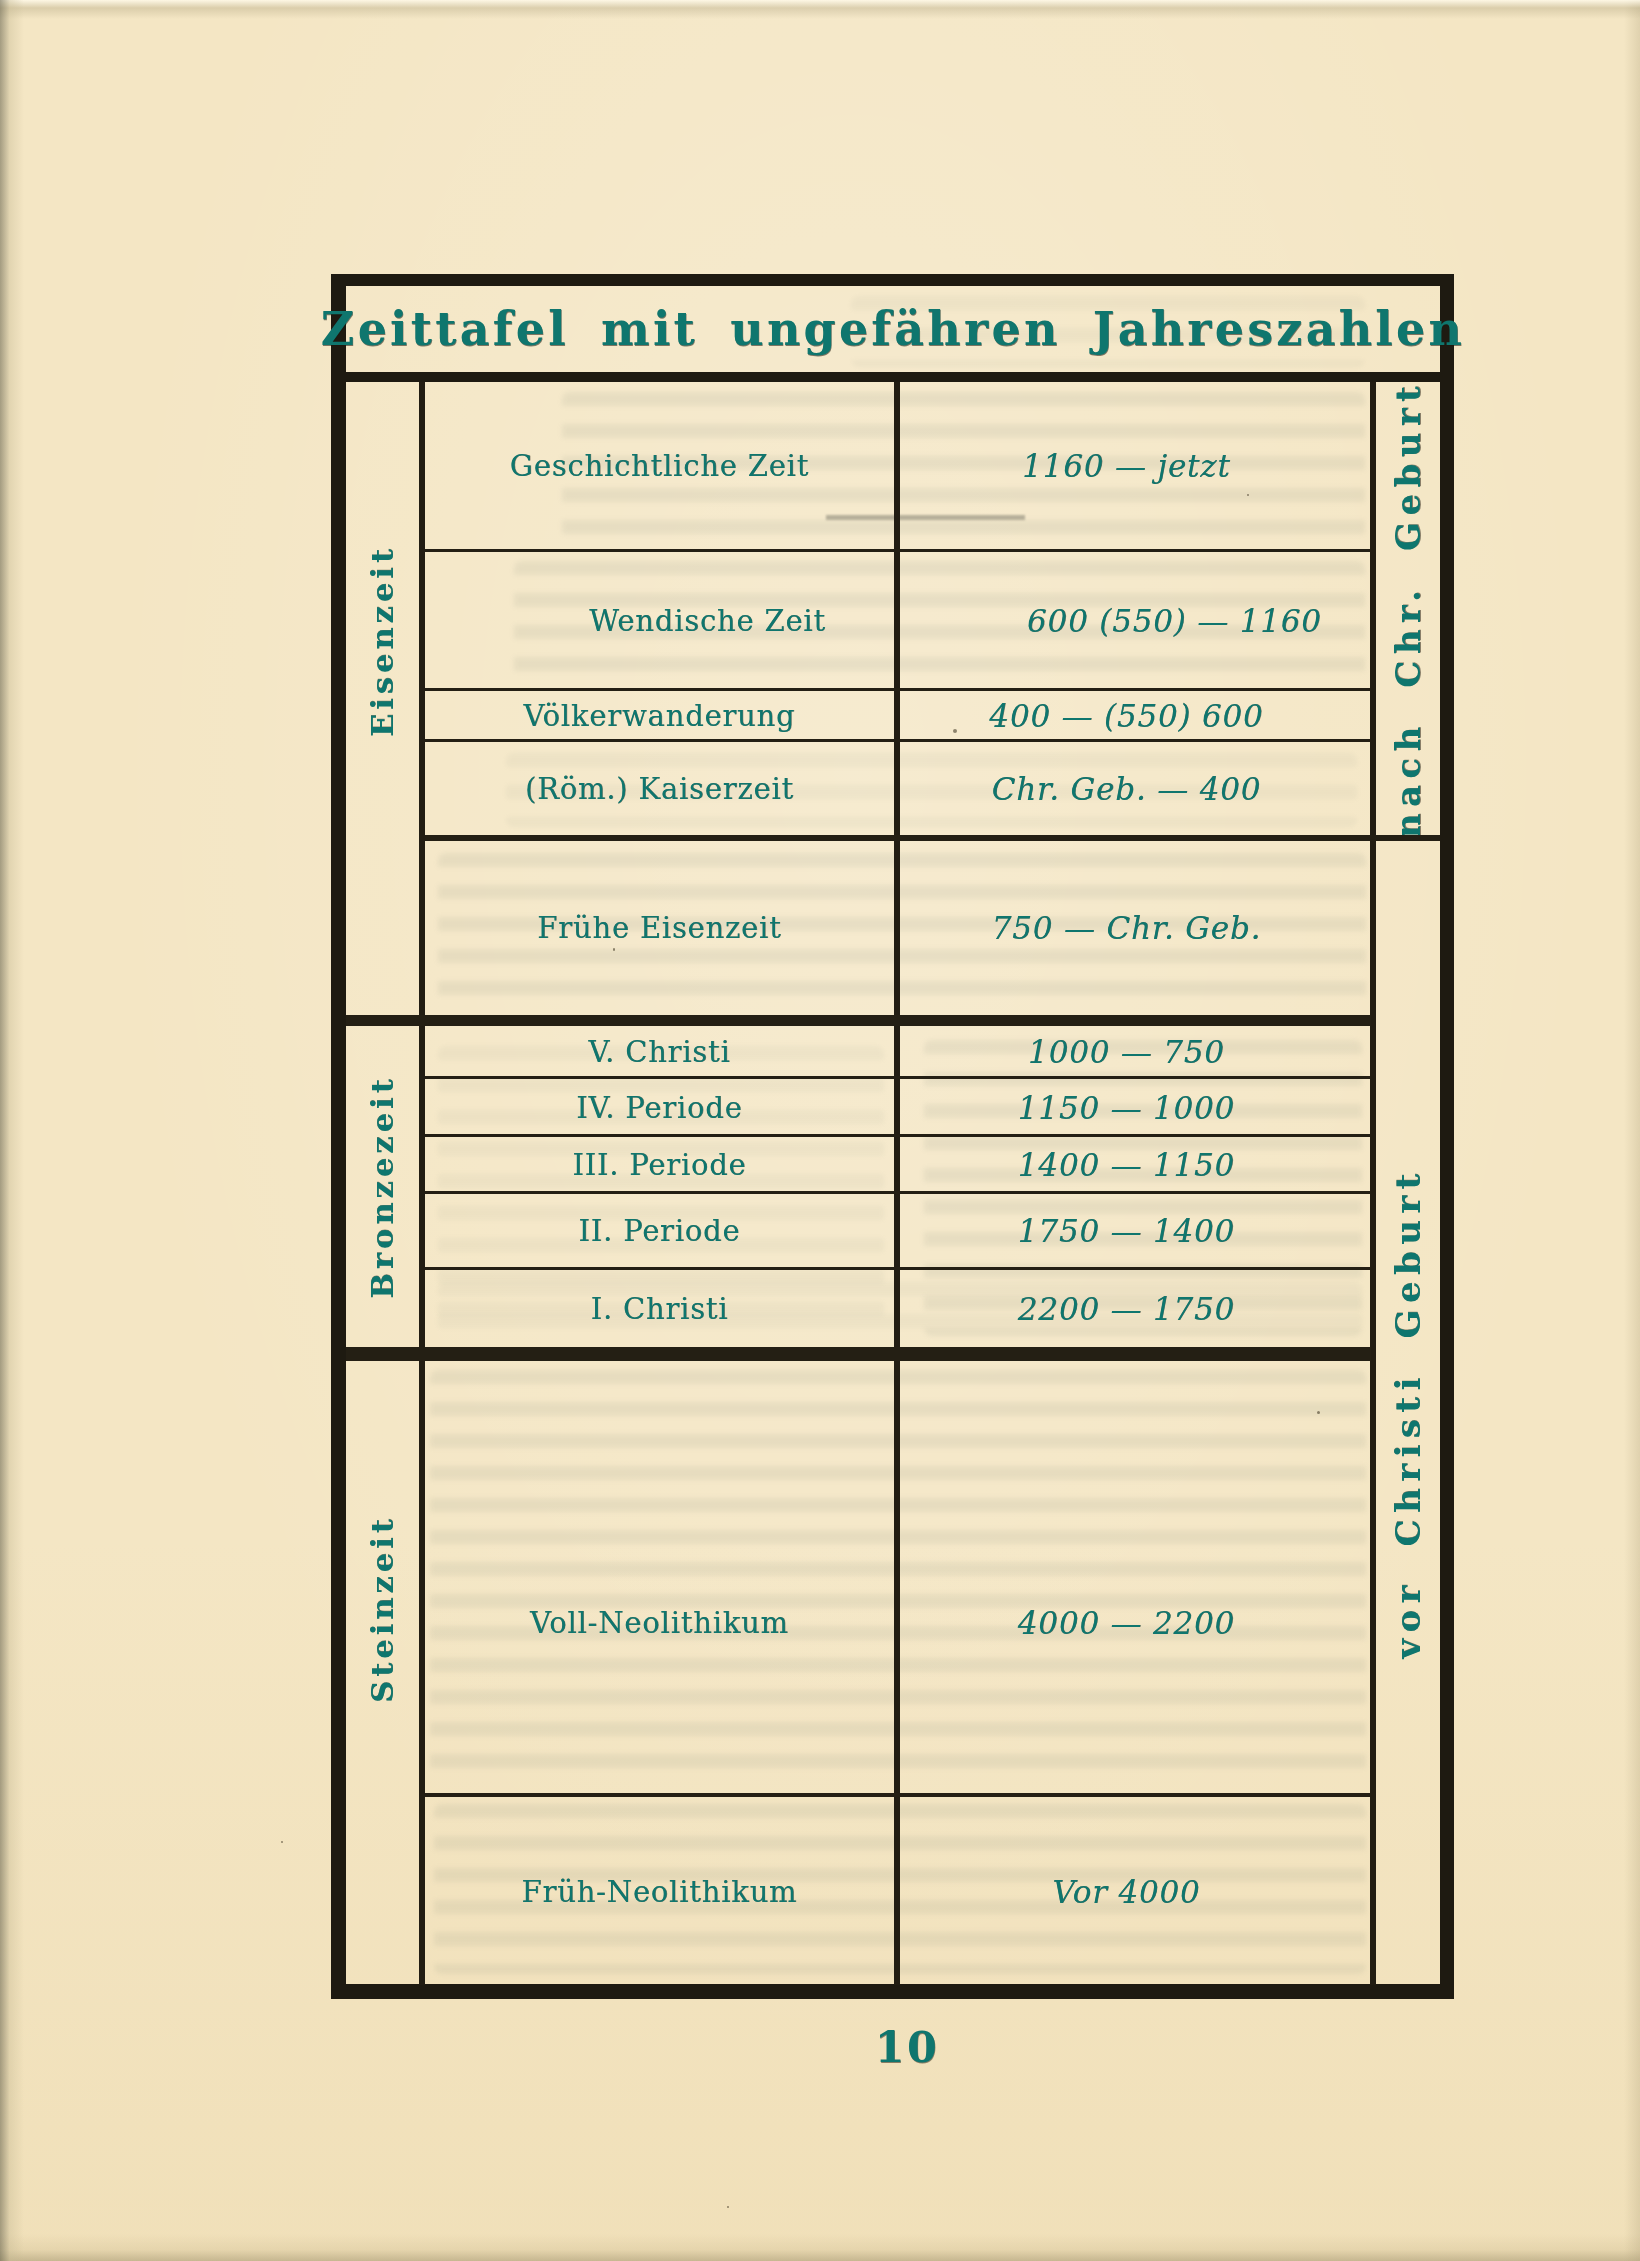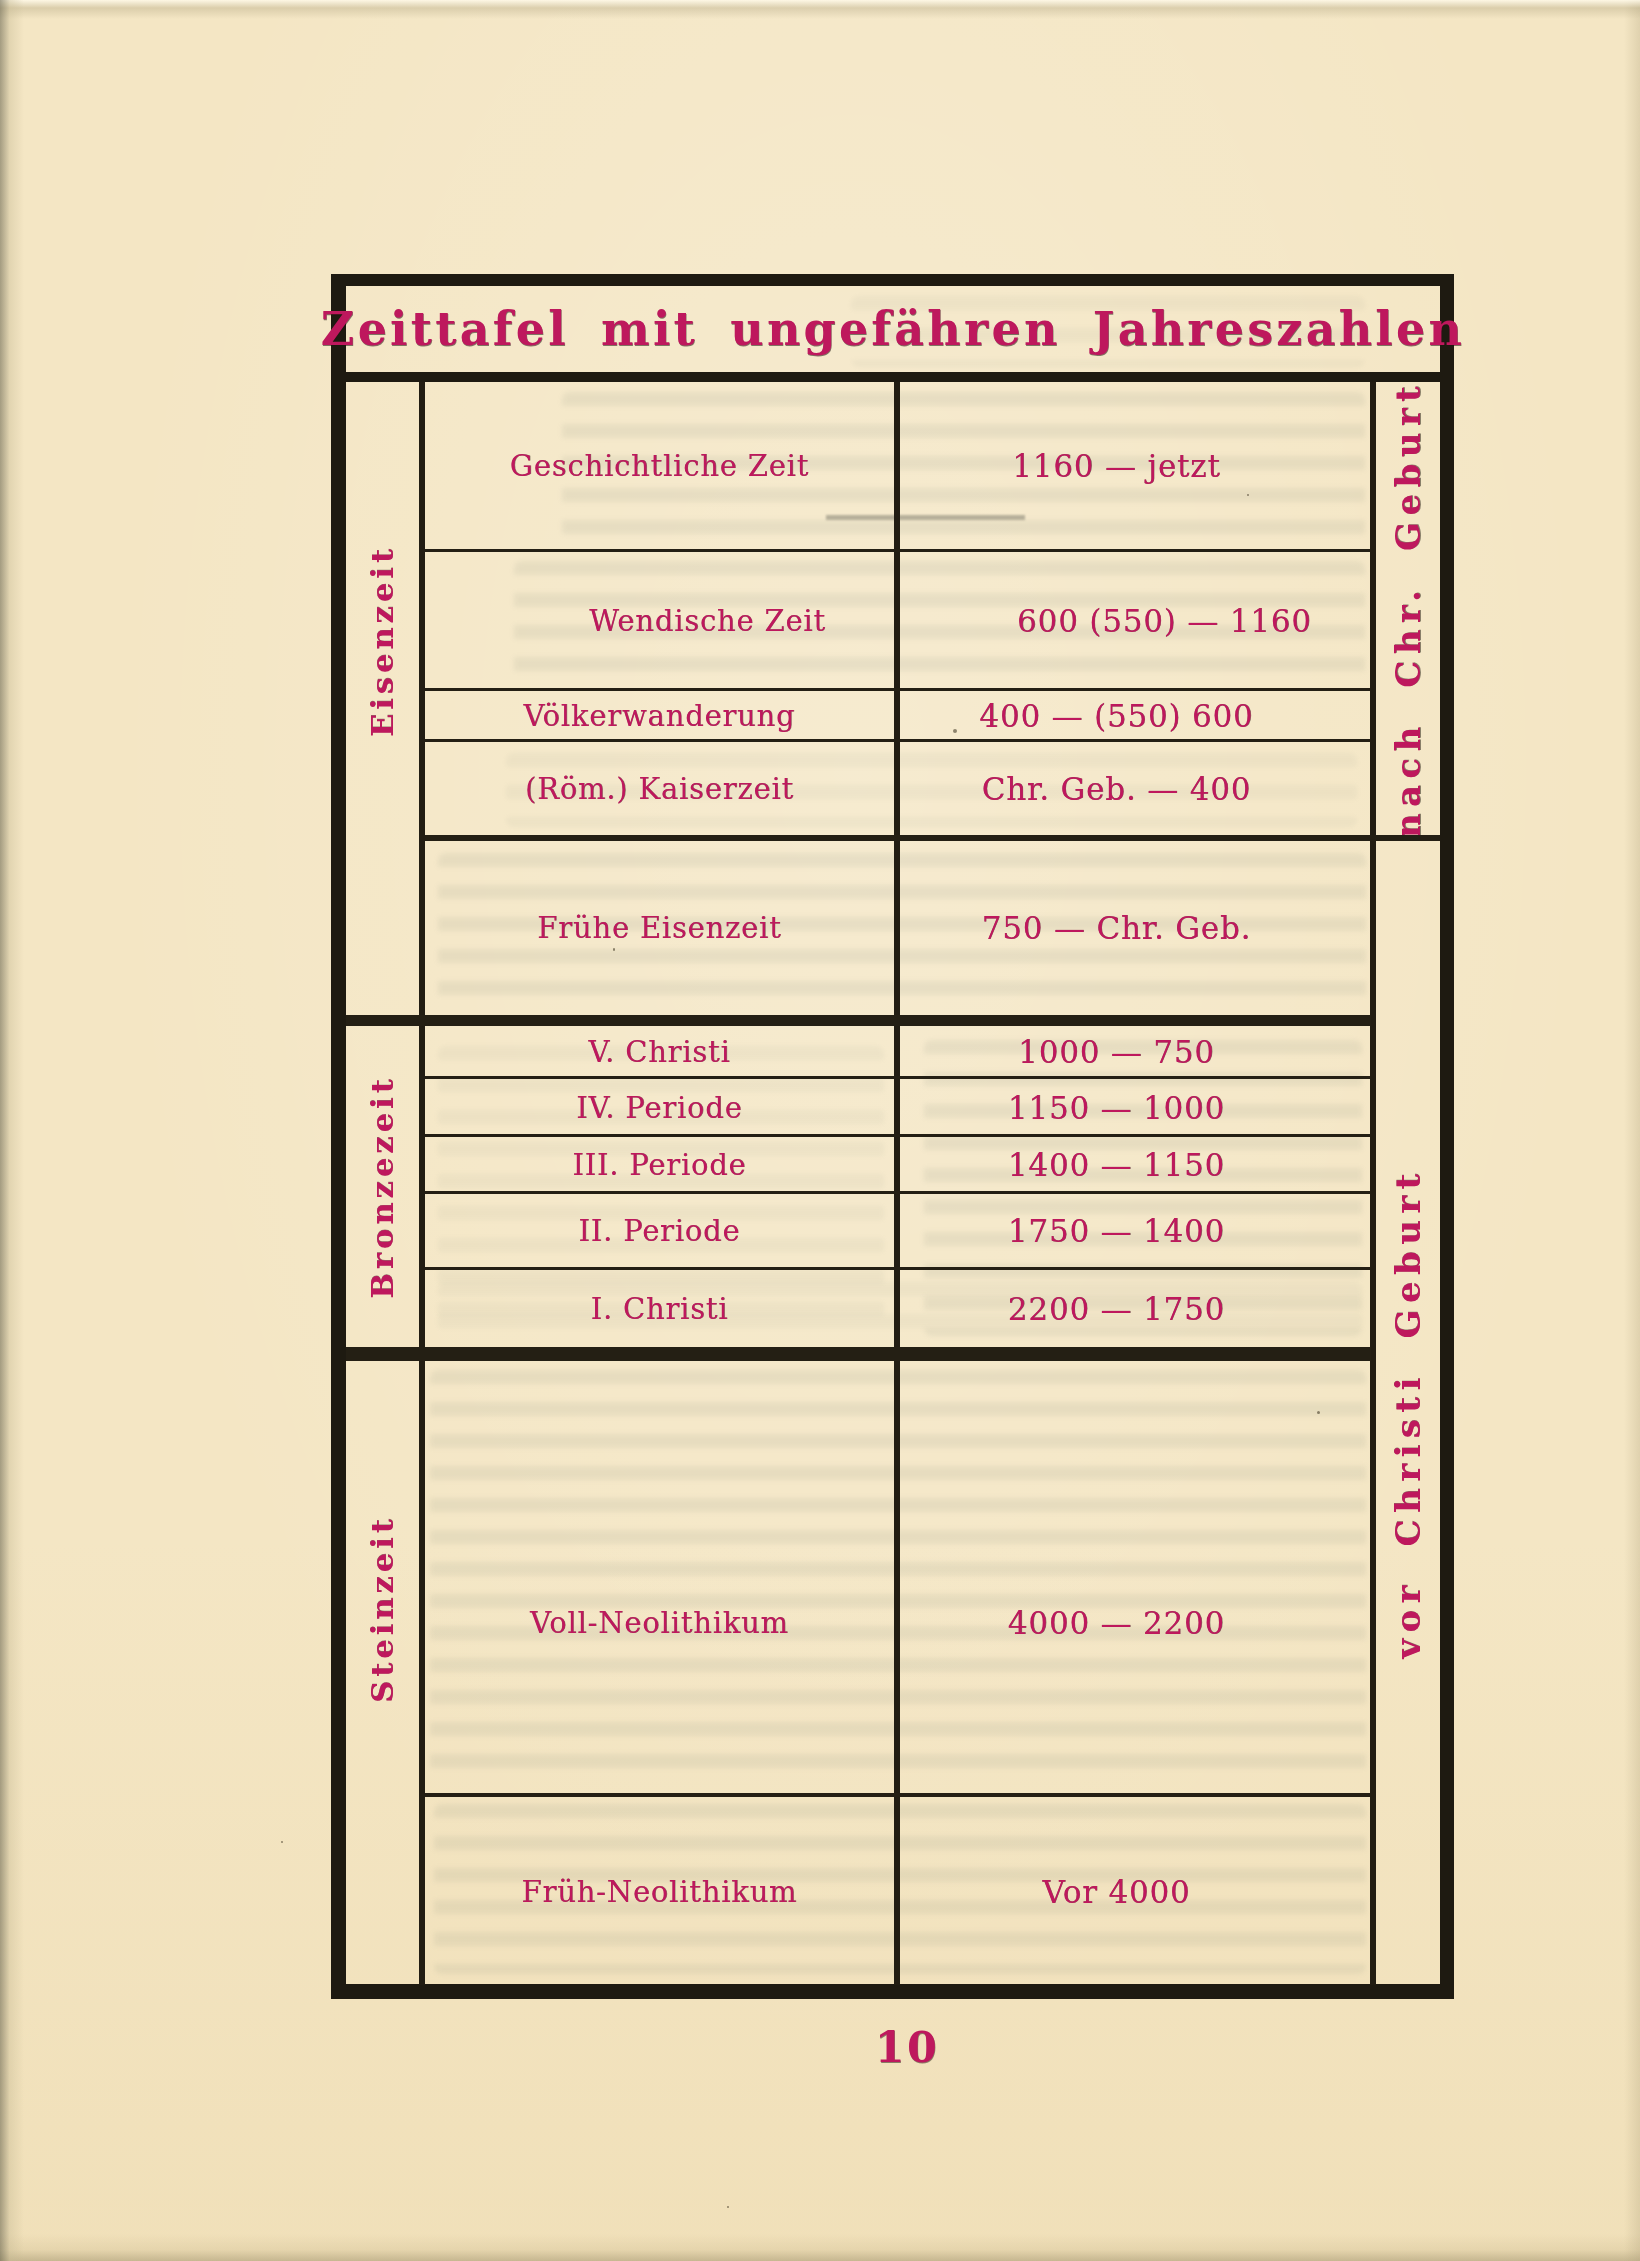--- a/index.html
+++ b/index.html
@@ -2,21 +2,21 @@
 <html style="font-size:13px"><head>
 <meta charset="utf-8">
 <style>
   html,body{margin:0;padding:0;background:#6b675a;}
   .page{
     position:relative;
     width:1640px;height:2261px;
     background:#f4e6c4;
     overflow:hidden;
     font-family:"DejaVu Serif", serif;
-    color:#be185d;
+    color:#0f766e;
   }
   .paper-texture{
     position:absolute;inset:0;pointer-events:none;
     background:
       linear-gradient(to right, rgba(110,106,84,.60) 0px, rgba(196,184,146,.38) 9.6px, rgba(0,0,0,0) 24px),
       linear-gradient(to bottom, rgba(255,250,234,.85) 0px, rgba(172,160,124,.35) 8px, rgba(0,0,0,0) 19px),
       linear-gradient(to left, rgba(170,156,118,.28) 0px, rgba(0,0,0,0) 16px),
       linear-gradient(to top, rgba(152,138,100,.48) 0px, rgba(190,172,128,.22) 11.2px, rgba(0,0,0,0) 27px),
       linear-gradient(to bottom, rgba(0,0,0,0) 68%, rgba(228,202,146,.22) 100%),
       radial-gradient(ellipse at 52% 34%, rgba(255,255,255,.20), rgba(0,0,0,0) 62%);
@@ -43,21 +43,21 @@
   .v3{left:1039px;width:5.6px;}  
   
   .hdiv{position:absolute;background:#241f14;}
   .thin{left:94px;width:945px;height:3.2px;}          
   .cross{left:94px;width:1015px;height:5.6px;}         
   .section{left:14.5px;width:1025px;}                   
   
   .row{position:absolute;left:94px;width:945px;}
   .cell{position:absolute;top:0;height:100%;display:flex;align-items:center;justify-content:center;}
   .cell-period{left:0;width:469px;}
-  .cell-dates{left:456px;width:471px;}
+  .cell-dates{left:466px;width:471px;font-style:italic;}
   .period-text{
     font-size:29px;font-weight:normal;letter-spacing:0.8px;white-space:nowrap;
     text-shadow:0.4px 0.4px 0 rgba(30,24,12,.5);
   }
   .dates-text{
     font-size:31px;letter-spacing:0.8px;white-space:nowrap;
     text-shadow:0.3px 0.3px 0 rgba(30,24,12,.55);
   }
   
   .vcell{position:absolute;display:flex;align-items:center;justify-content:center;overflow:visible;}

